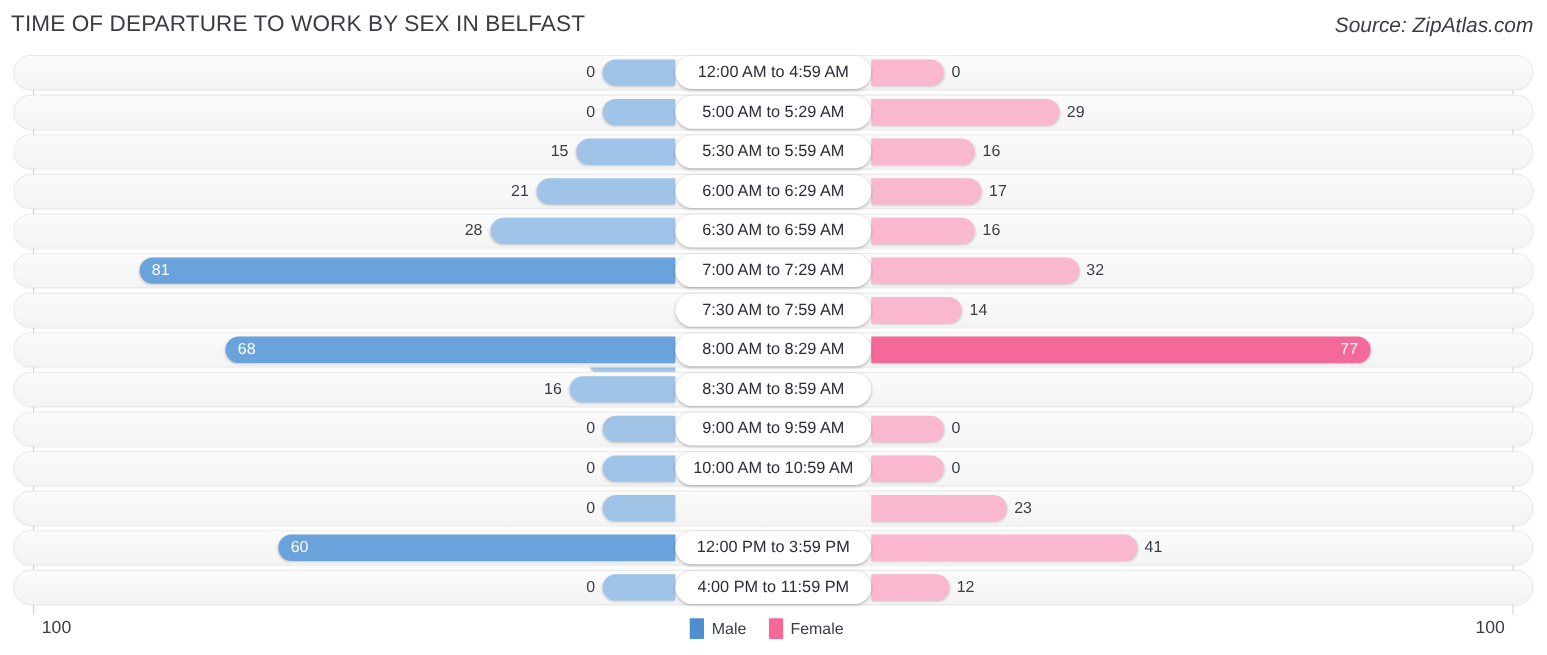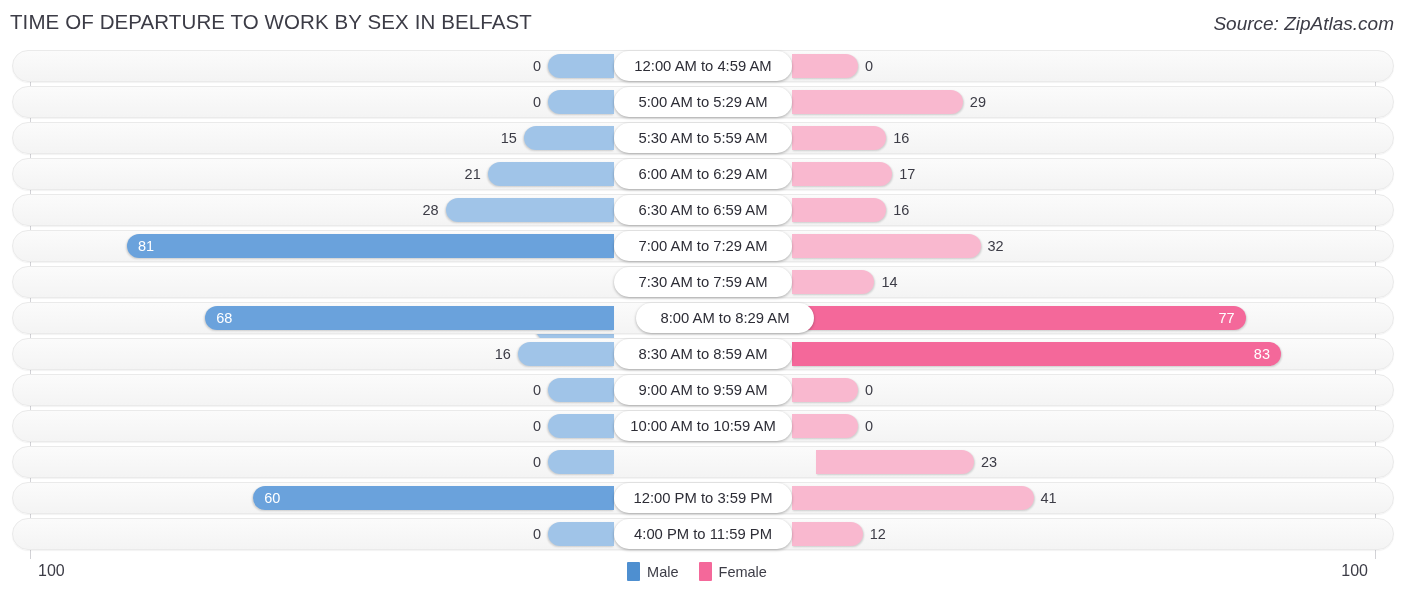--- a/index.html
+++ b/index.html
@@ -187,30 +187,27 @@
         <div class="cat-pill" style="left: 614px; width: 178px;">7:30 AM to 7:59 AM</div>
       </div>
       <div class="row">
         <div class="track"></div>
         <div class="bar bar-male" style="left: 205.16px; width: 408.84px; background: rgb(106, 162, 220);">
           <span class="val val-in val-in-left">68</span>
         </div>
         <div class="bar bar-female" style="left: 792px; width: 453.651px; background: rgb(244, 104, 154);">
           <span class="val val-in val-in-right">77</span>
         </div>
-        <div class="cat-pill" style="left: 636px; width: 178px;">8:00 AM to 8:29 AM</div>
+        <div class="cat-pill" style="left: 614px; width: 178px;">8:00 AM to 8:29 AM</div>
       </div>
       <div class="row">
         <div class="track"></div>
         <div class="bar bar-male" style="left: 517.802px; width: 96.1975px; background: rgb(160, 196, 232);">
           <span class="val val-out-left">16</span>
         </div>
-        <div class="bar bar-female" style="left: 792px; width: 489px; background: rgb(244, 104, 154);">
-          <span class="val val-in val-in-right">83</span>
-        </div>
         <div class="cat-pill" style="left: 614px; width: 178px;">8:30 AM to 8:59 AM</div>
       </div>
       <div class="row">
         <div class="track"></div>
         <div class="bar bar-male" style="left: 548px; width: 66px; background: rgb(160, 196, 232);">
           <span class="val val-out-left">0</span>
         </div>
         <div class="bar bar-female" style="left: 792px; width: 66px; background: rgb(249, 184, 207);">
           <span class="val val-out-right">0</span>
         </div>
@@ -224,21 +221,21 @@
         <div class="bar bar-female" style="left: 792px; width: 66px; background: rgb(249, 184, 207);">
           <span class="val val-out-right">0</span>
         </div>
         <div class="cat-pill" style="left: 614px; width: 178px;">10:00 AM to 10:59 AM</div>
       </div>
       <div class="row">
         <div class="track"></div>
         <div class="bar bar-male" style="left: 548px; width: 66px; background: rgb(160, 196, 232);">
           <span class="val val-out-left">0</span>
         </div>
-        <div class="bar bar-female" style="left: 816px; width: 158px; background: rgb(249, 184, 207); padding-left: 48px;">
+        <div class="bar bar-female" style="left: 792px; width: 123px; background: rgb(249, 184, 207); padding-left: 48px;">
           <span class="val val-out-right">23</span>
         </div>
       </div>
       <div class="row">
         <div class="track"></div>
         <div class="bar bar-male" style="left: 253.259px; width: 360.741px; background: rgb(106, 162, 220);">
           <span class="val val-in val-in-left">60</span>
         </div>
         <div class="bar bar-female" style="left: 792px; width: 241.554px; background: rgb(249, 184, 207);">
           <span class="val val-out-right">41</span>

